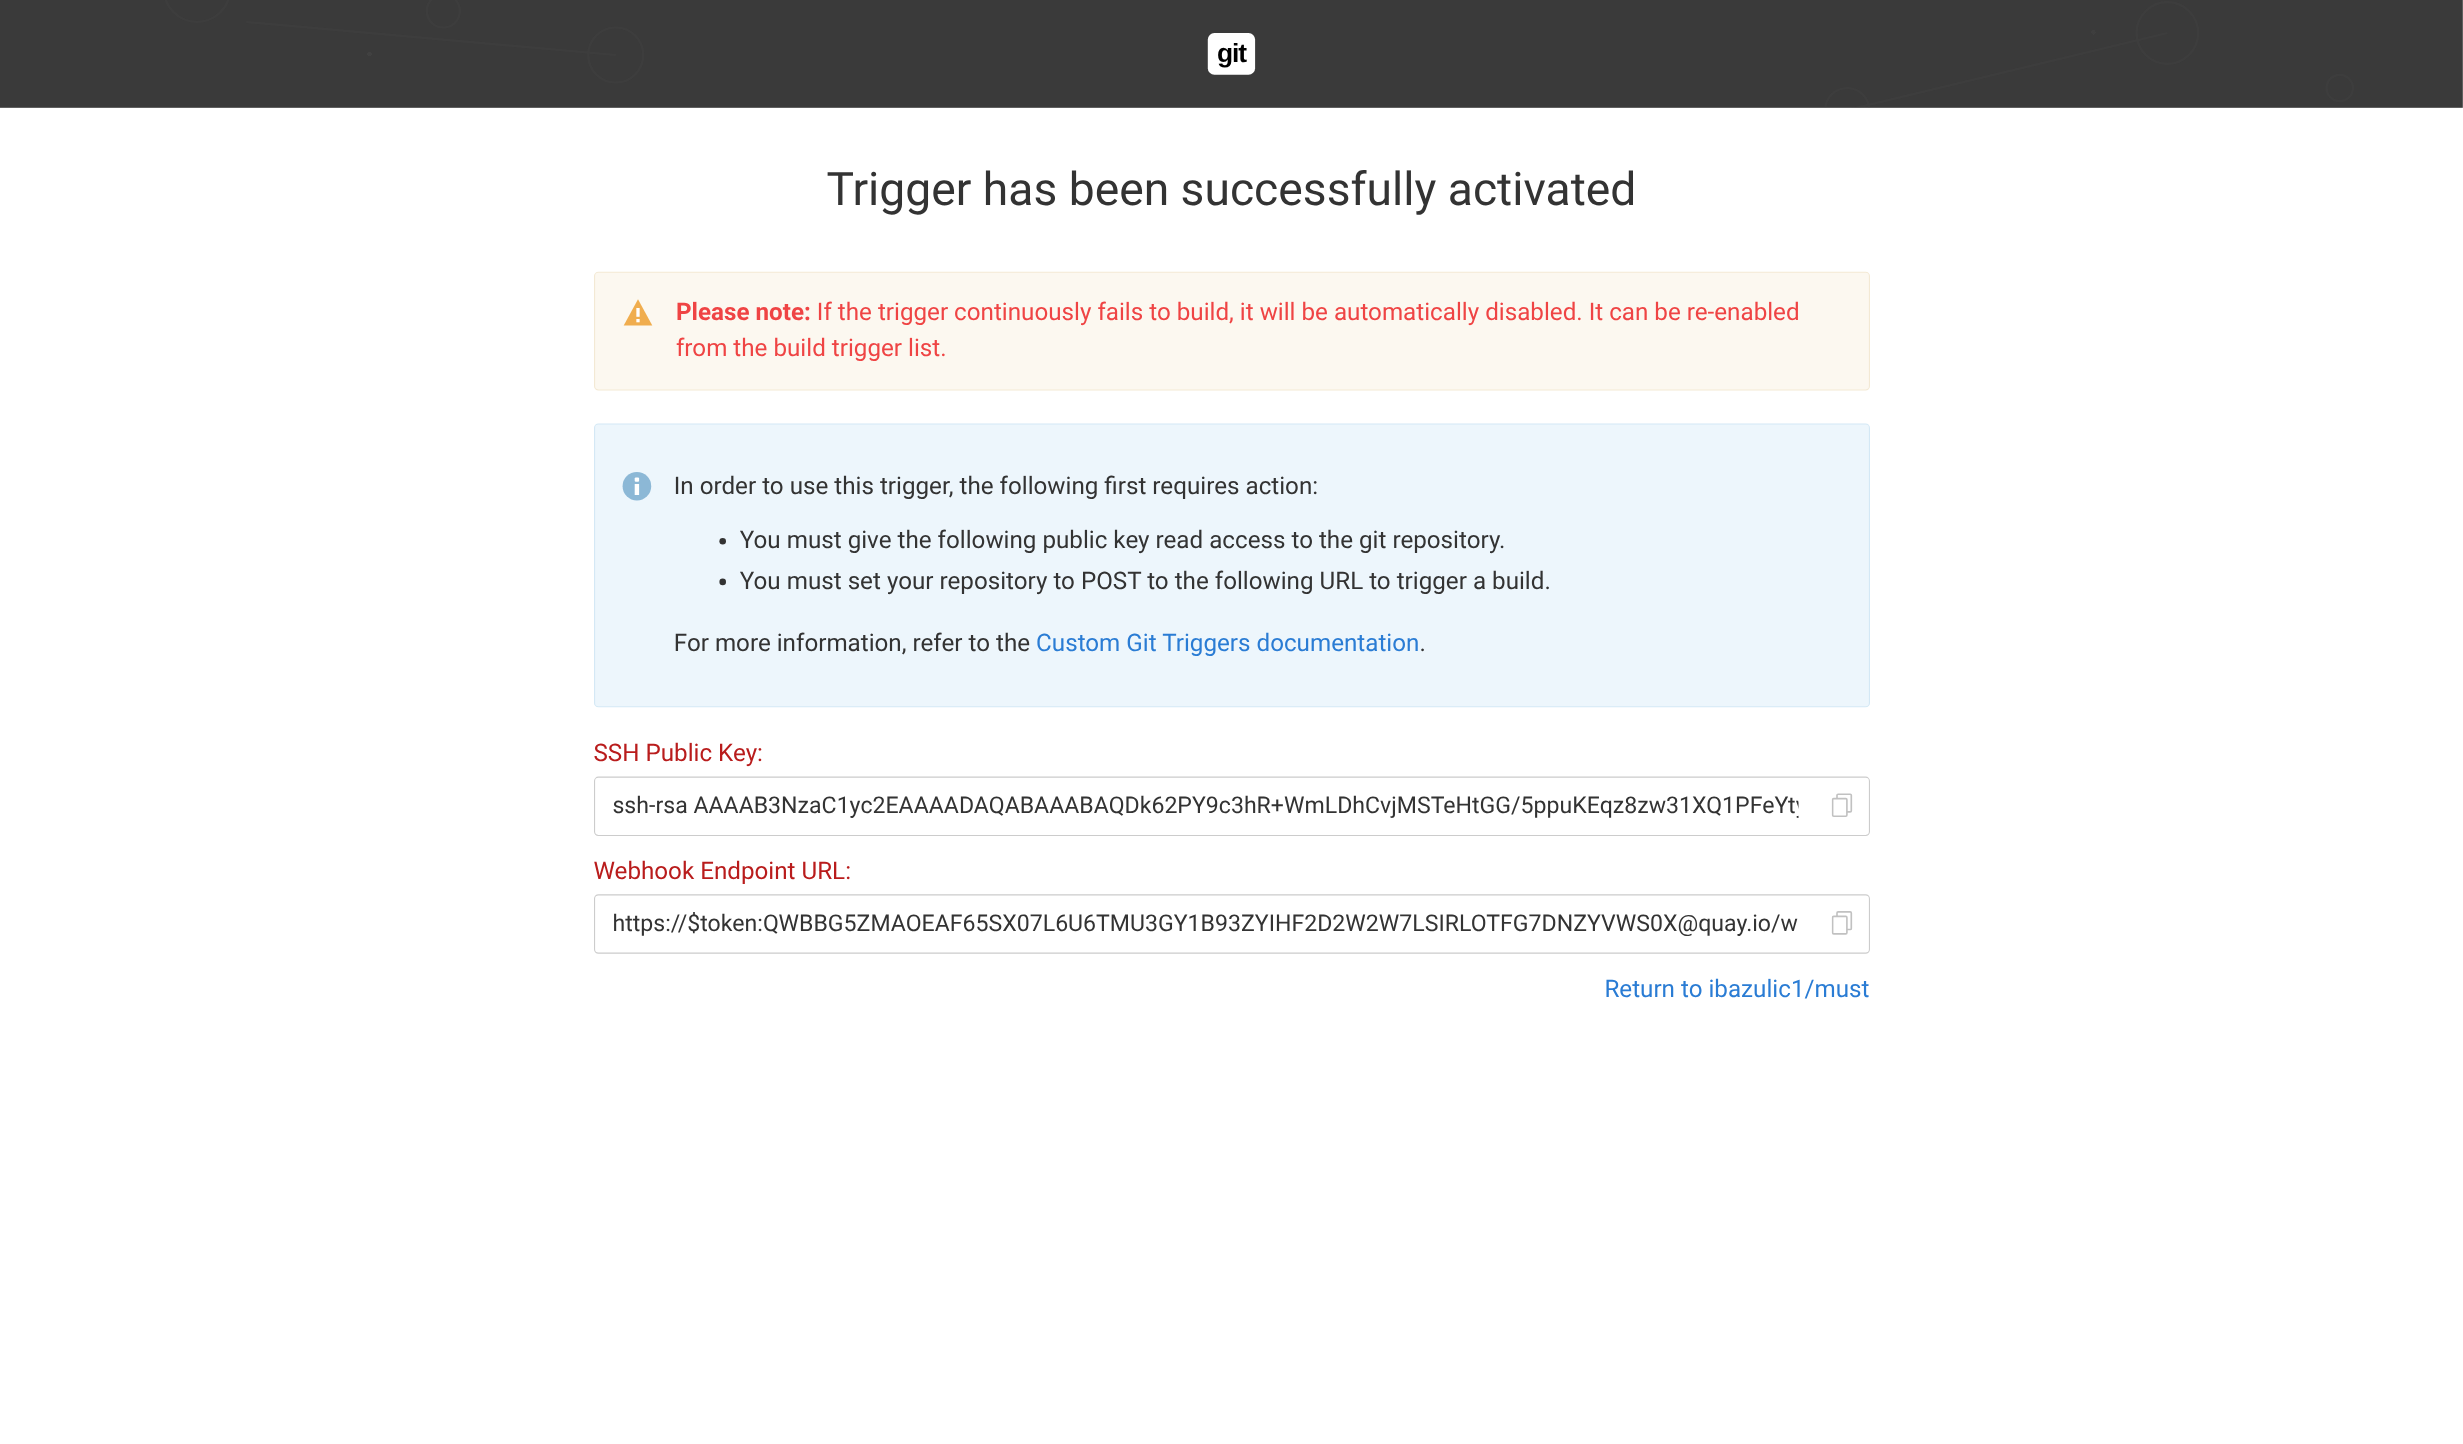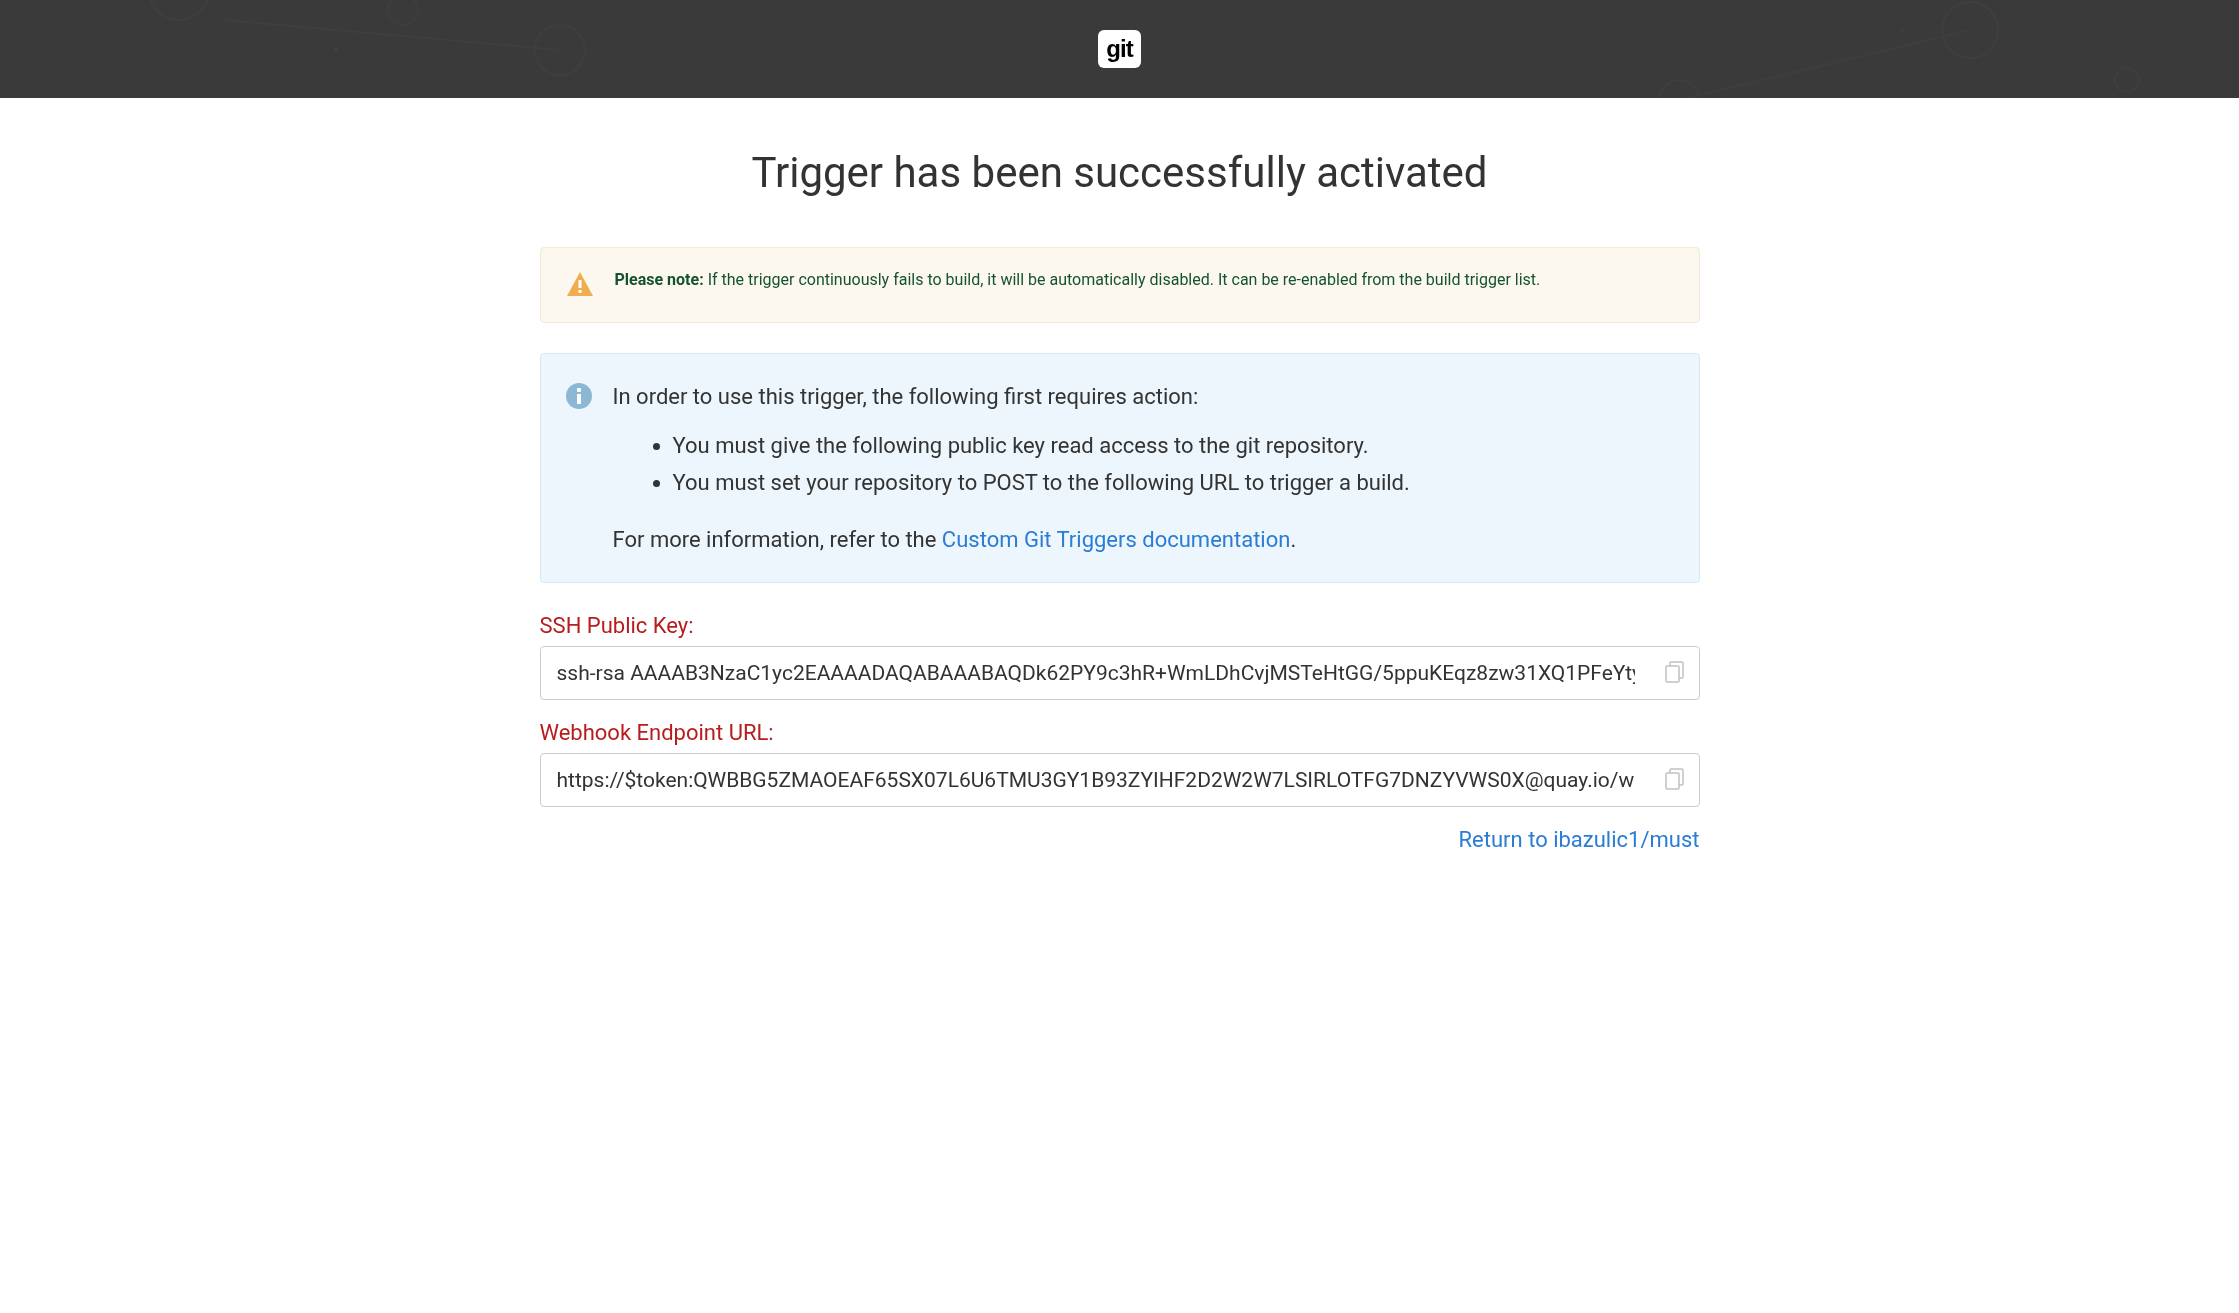--- a/index.html
+++ b/index.html
@@ -82,34 +82,34 @@
       gap: 20px;
       align-items: flex-start;
     }
     
     .warning-icon {
       flex-shrink: 0;
       margin-top: 2px;
     }
     
     .alert-warning-text {
-      font-size: 16px;
+      font-size: 22px;
       line-height: 1.5;
-      color: #14532d;
+      color: #ef4444;
     }
     
     .alert-warning-text strong {
       font-weight: bold;
     }
     
     .alert-info {
       background: #edf6fc;
       border: 1px solid #d4e8f5;
       border-radius: 4px;
-      padding: 26px 24px;
+      padding: 40px 24px;
       margin-bottom: 30px;
       display: flex;
       gap: 20px;
       align-items: flex-start;
     }
     
     .info-icon {
       flex-shrink: 0;
       margin-top: 2px;
     }

